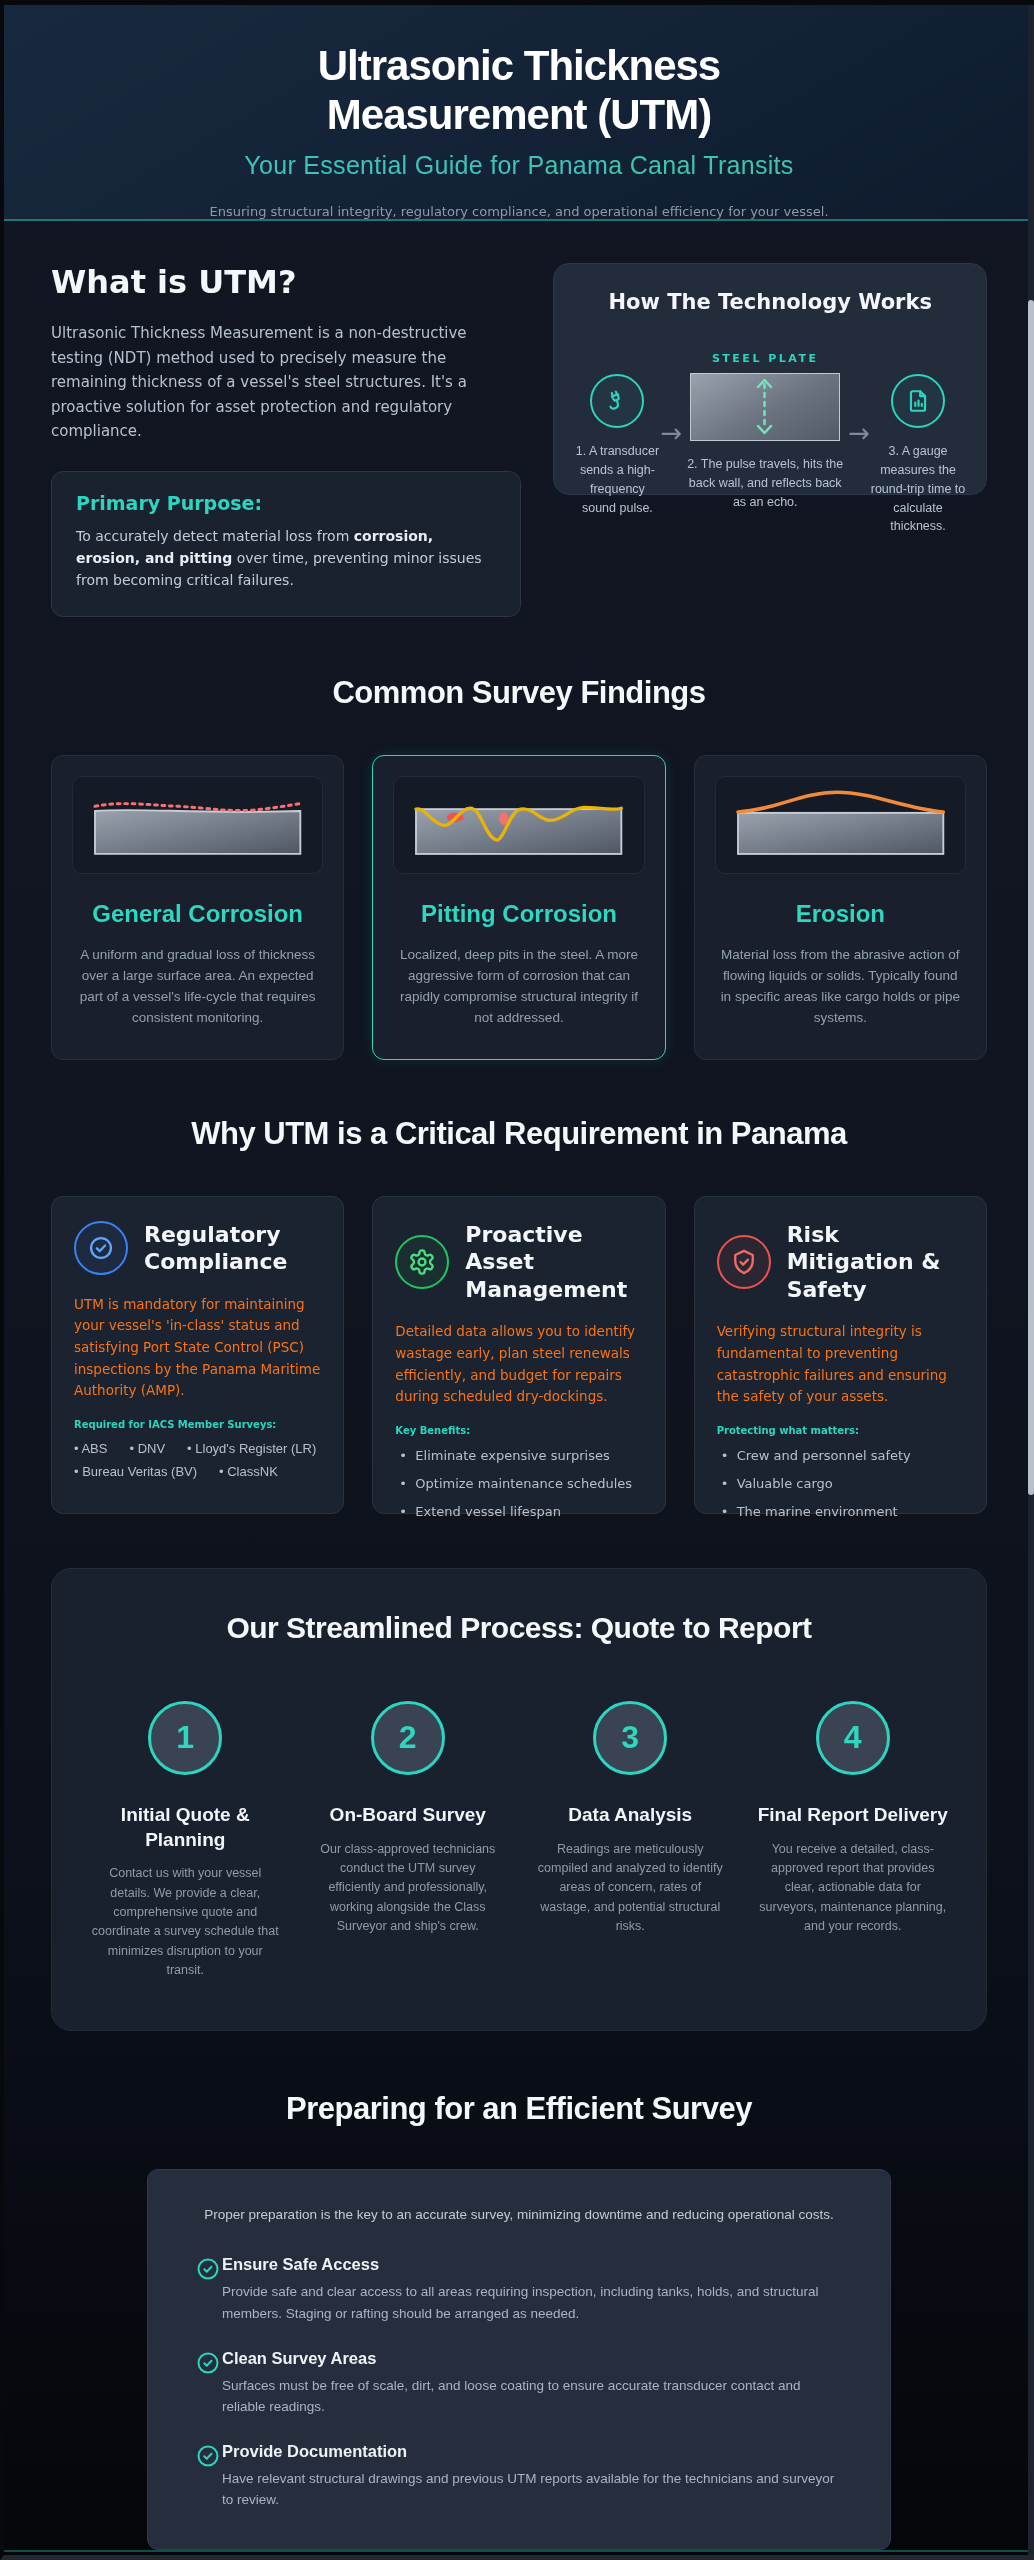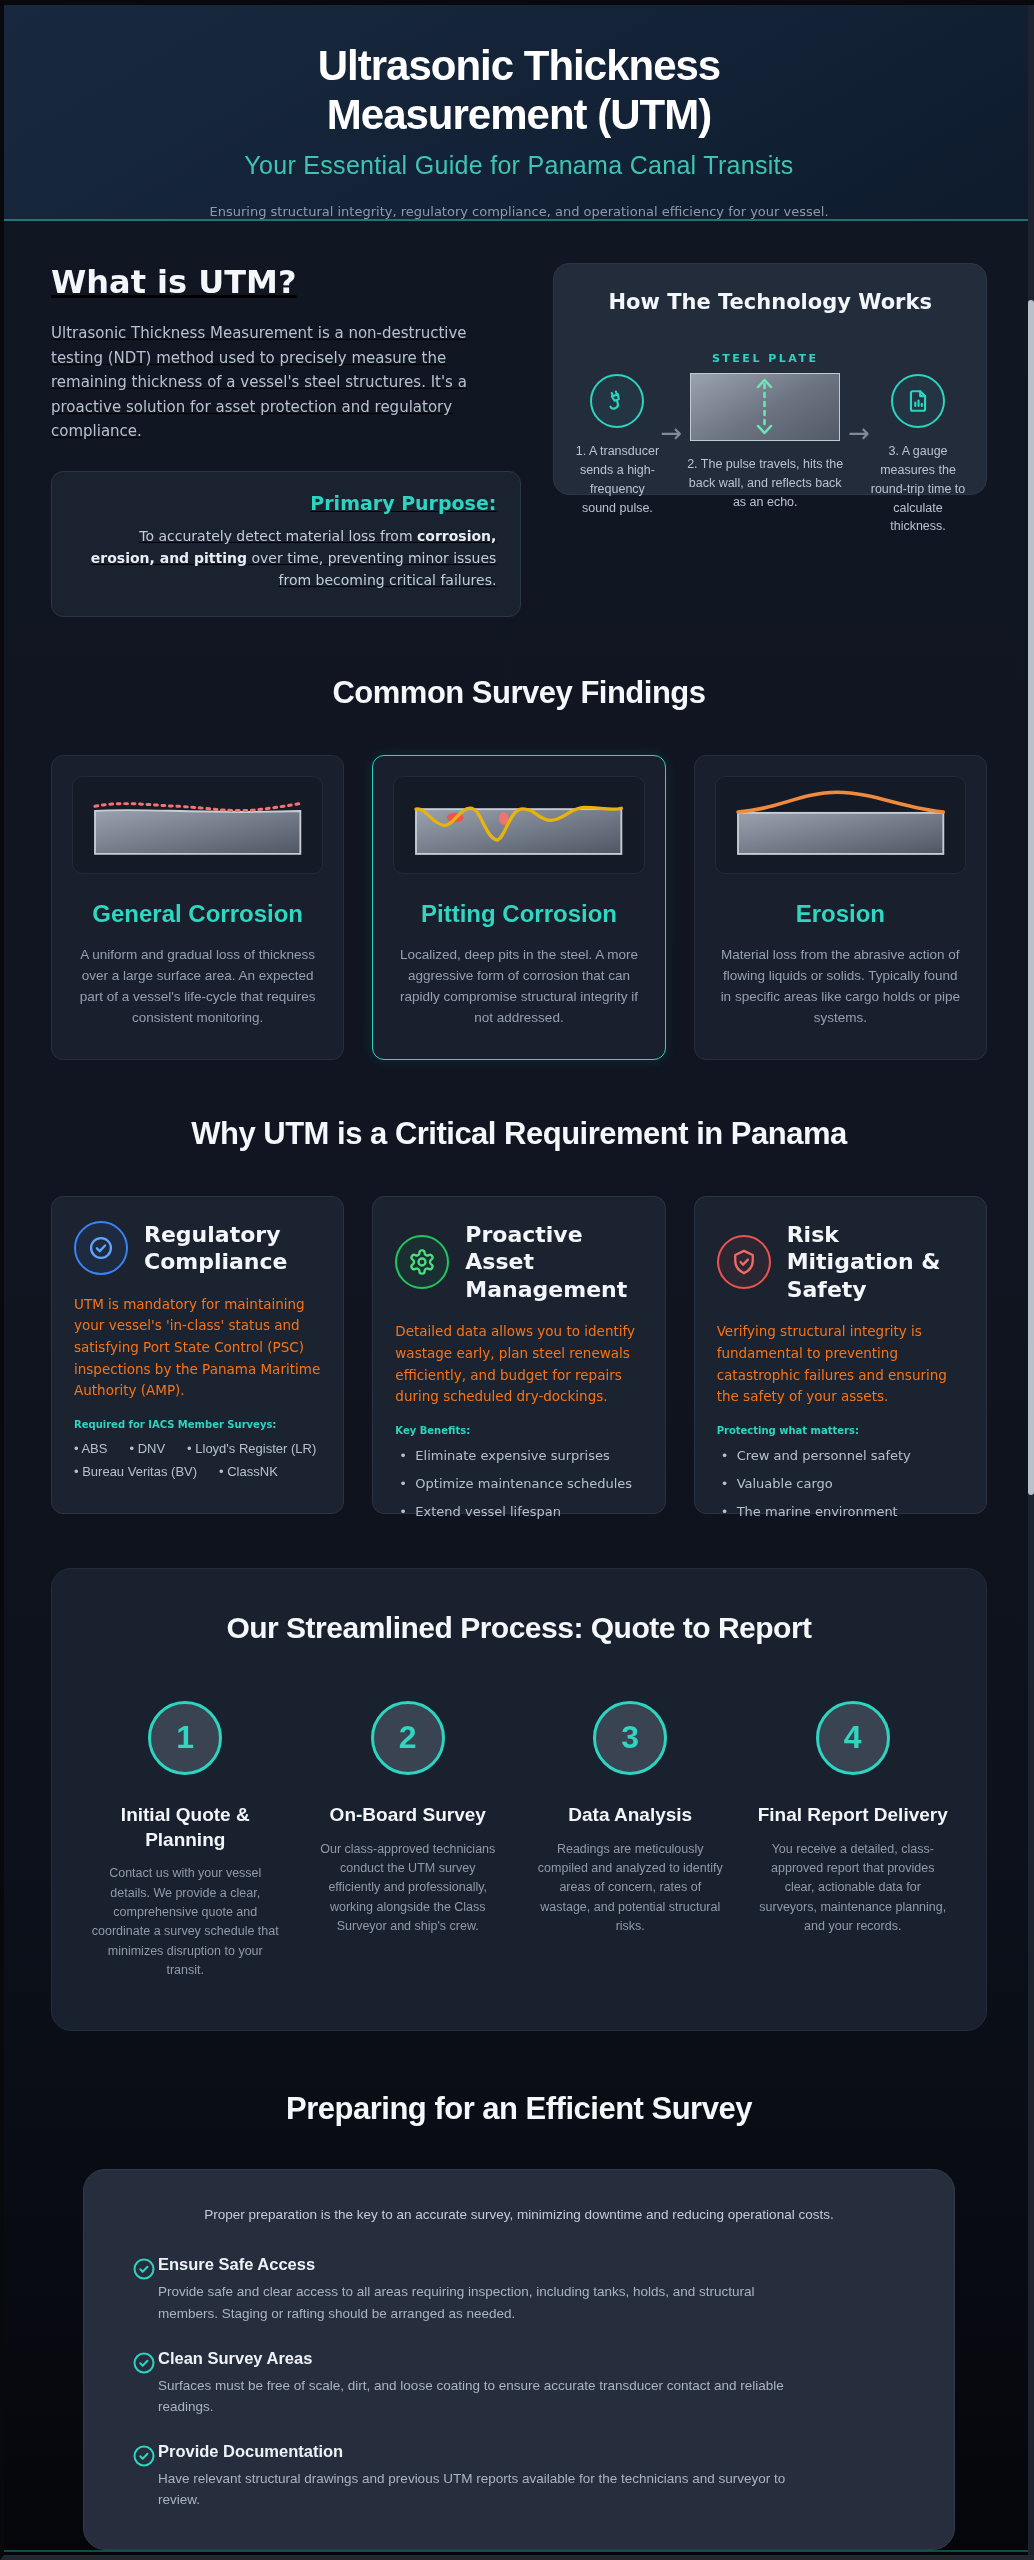--- a/index.html
+++ b/index.html
@@ -24,24 +24,24 @@
   .hero h1 {
     font-family:"Liberation Sans", sans-serif; font-weight:700; letter-spacing:-1px;
     font-size:42px; line-height:1.17; color:#ffffff; max-width:650px; margin:0 auto;
   }
   .hero-sub { margin-top:12px; font-family:"Liberation Sans", sans-serif; font-weight:400;
     font-size:25px; color:#3fc4b4; letter-spacing:.3px; }
   .hero-tag { margin-top:24px; font-size:13px; color:#8e9aac; font-family:"DejaVu Sans", sans-serif; }
 
   
   .sec-what { display:flex; gap:32px; padding:42px 47px 0; }
-  .what-left { width:472px;text-decoration:underline; }
+  .what-left { width:472px; }
   .what-left h2 { font-size:32px; font-weight:700; color:#f4f7fa; margin-bottom:20px; }
   .what-left p { font-size:15px; line-height:1.63; color:#b7c1d0; }
-  .pp-card { margin-top:28px; background:#1a2230; border:1px solid #2b3646; border-radius:12px; padding:20px 24px 24px;text-align:right; }
+  .pp-card { margin-top:28px; background:#1a2230; border:1px solid #2b3646; border-radius:12px; padding:20px 24px 24px; }
   .pp-title { color:#2dd4bf; font-size:19px; font-weight:700; margin-bottom:12px; }
   .pp-text { font-size:14px; line-height:1.55; color:#c3cdda; }
   .pp-text b { color:#e9eef5; }
 
   .tech-card { flex:1; background:#232c3b; border:1px solid #2c3748; border-radius:16px; padding:26px 20px 30px; height:232px; }
   .tech-card h3 { text-align:center; font-size:21px; font-weight:700; color:#f3f6fa; margin-bottom:26px; }
   .tech-row { display:flex; justify-content:space-between; align-items:flex-start; }
   .tech-col { text-align:center; }
   .tech-col.c1 { width:86px; } .tech-col.c2 { width:166px; } .tech-col.c3 { width:96px; }
   .tech-circle { width:54px; height:54px; border:2px solid #2dd4bf; border-radius:50%;
@@ -94,21 +94,21 @@
   .proc-row { display:flex; gap:24px; margin-top:56px; }
   .proc-col { flex:1; text-align:center; }
   .proc-circle { width:74px; height:74px; border:3px solid #2dd4bf; border-radius:50%; background:#3a4352;
     display:flex; align-items:center; justify-content:center; margin:0 auto 28px; }
   .proc-num { font-family:"Liberation Sans", sans-serif; font-size:32px; font-weight:700; color:#2fd6c0; }
   .proc-title { font-family:"Liberation Sans", sans-serif; font-size:19px; font-weight:700; color:#f2f5f9; line-height:1.3; margin-bottom:12px; }
   .proc-text { font-family:"Liberation Sans", sans-serif; font-size:12.5px; line-height:1.55; color:#8f9aab; padding:0 4px; }
 
   
   .sec-prep { margin-top:60px; }
-  .prep-panel { width:872px; margin:42px auto 0; background:#262e3d; border:1px solid #323b4c; border-radius:22px; padding:34px 48px 38px; }
+  .prep-panel { width:744px; margin:42px auto 0; background:#262e3d; border:1px solid #323b4c; border-radius:11px; padding:34px 48px 38px; }
   .prep-intro { text-align:center; font-family:"Liberation Sans", sans-serif; font-size:13.5px; line-height:1.7; color:#c3cbd8; margin:0 auto 28px; max-width:640px; }
   .prep-item { display:flex; gap:2px; margin-top:24px; }
   .prep-check { flex:0 0 24px; padding-top:2px; }
   .prep-title { font-family:"Liberation Sans", sans-serif; font-size:16.5px; font-weight:700; color:#eef2f7; }
   .prep-text { margin-top:7px; font-family:"Liberation Sans", sans-serif; font-size:13.5px; line-height:1.6; color:#a9b3c2; max-width:660px; }
 
   
   .footer { margin-top:auto; background:#04060a; border-top:2px solid rgba(45,212,191,.35); text-align:center; padding:30px 0 34px; }
 
   svg.ico { display:block; }

